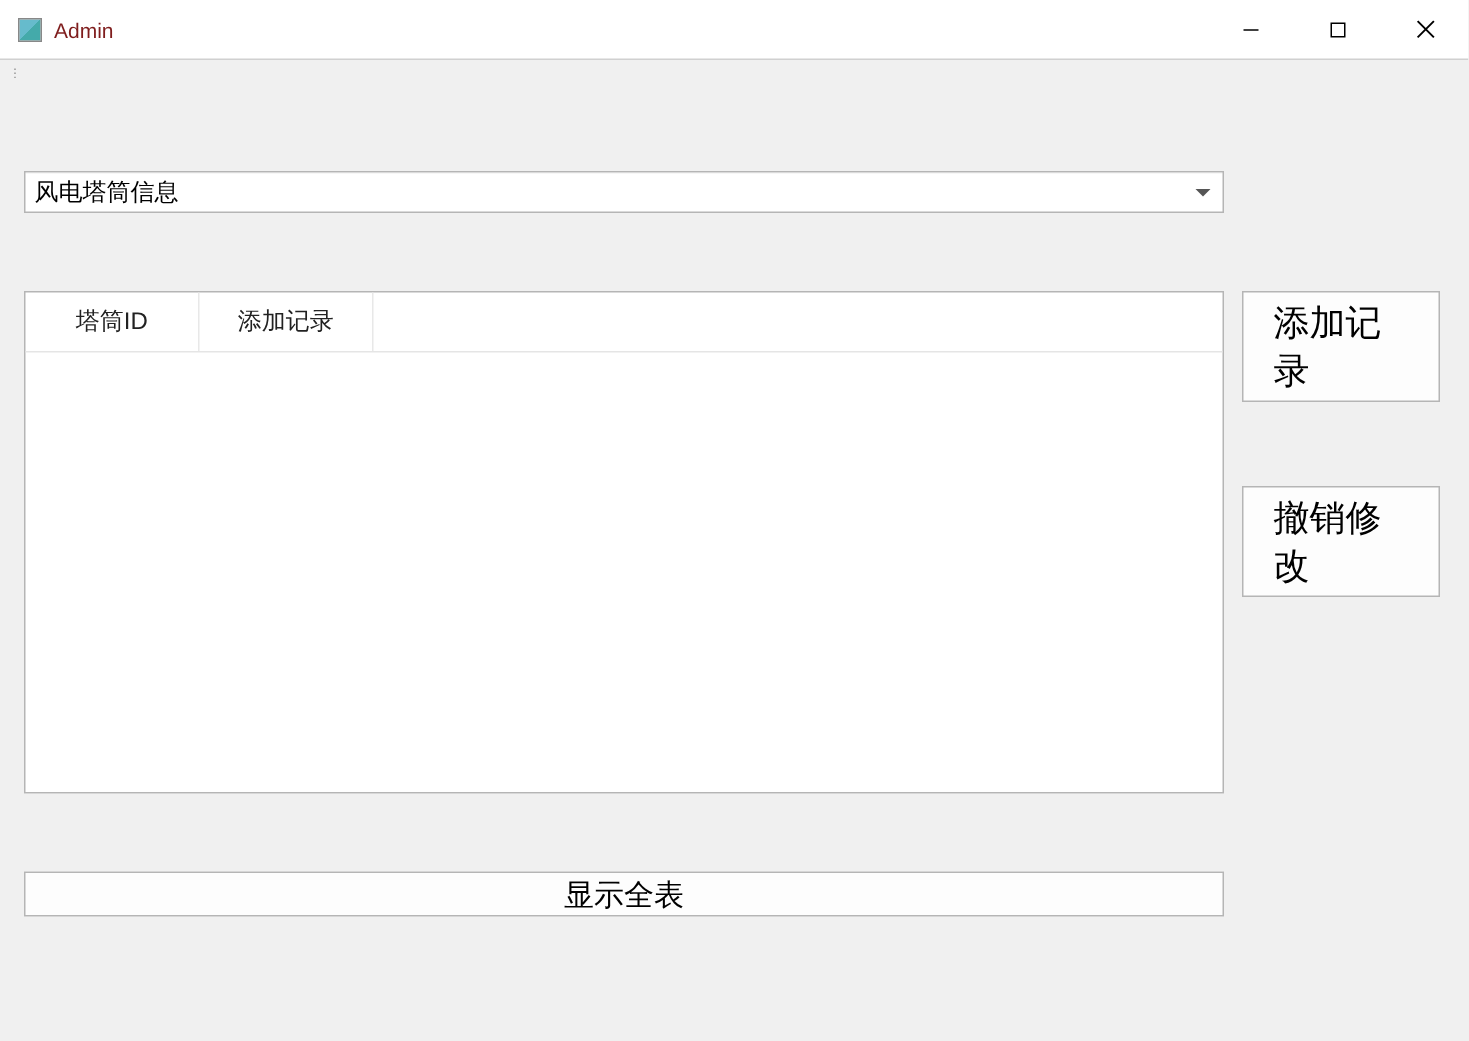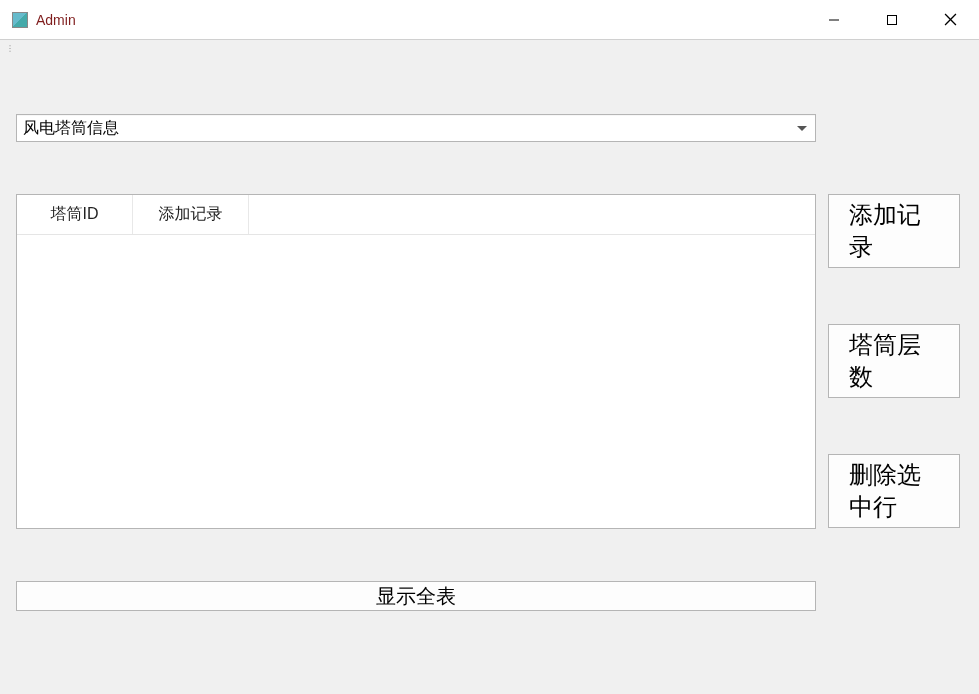--- a/index.html
+++ b/index.html
@@ -180,22 +180,21 @@
   <div class="main-area">
     <div class="table-box">
       <div class="table-header">
         <div class="th">塔筒ID</div>
         <div class="th">添加记录</div>
       </div>
     </div>
 
     <div class="side-buttons">
       <div class="side-btn">添加记录</div>
-      <div class="side-btn">塔筒层数</div>
-      <div class="side-btn">删除选中行</div>
+      <div class="side-btn">撤销修改</div>
     </div>
   </div>
 
   <div class="bottom-btn-wrap">
     <div class="bottom-btn">
       <span>显示全表</span>
     </div>
   </div>
 </div>
 

